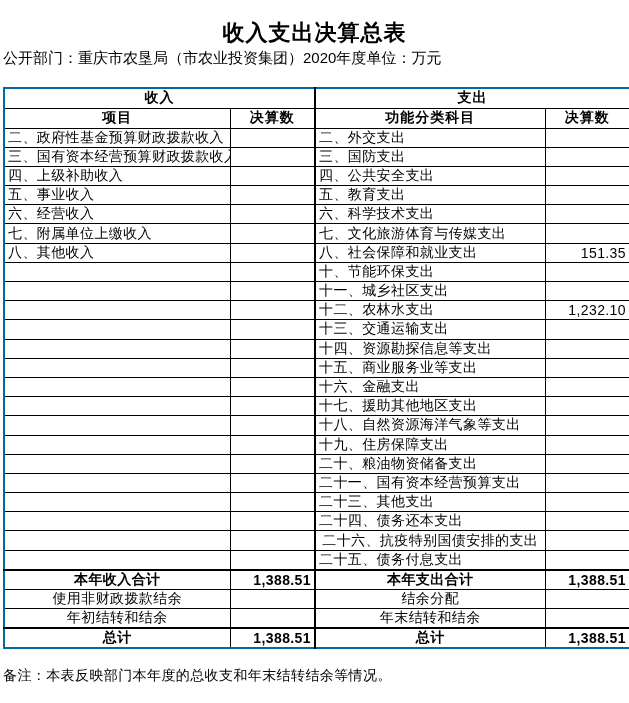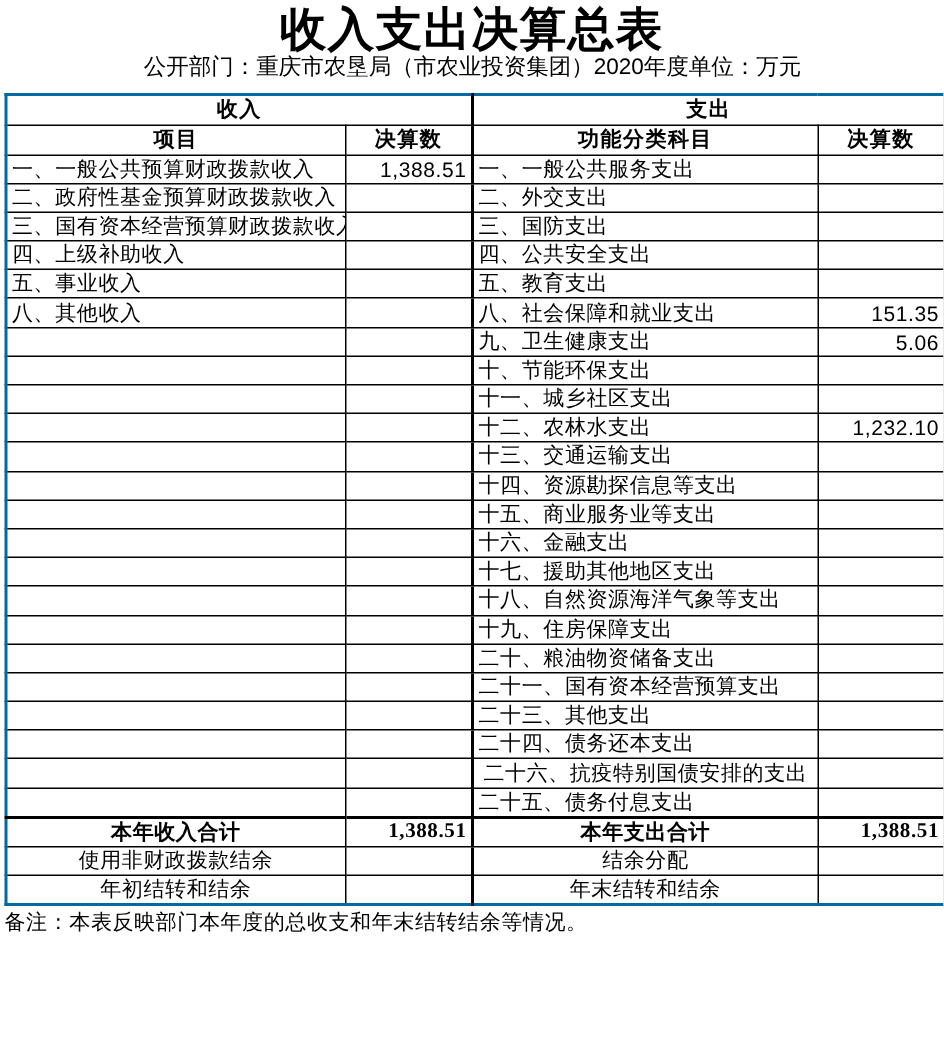--- a/index.html
+++ b/index.html
@@ -7,36 +7,36 @@
     position: relative;
     width: 629px;
     height: 703px;
     background: #ffffff;
     color: #000000;
     font-family: "Liberation Sans", "DejaVu Sans", sans-serif;
     overflow: hidden;
   }
   .title {
     text-align: center;
-    font-size: 31px;
+    font-size: 22px;
     font-weight: bold;
     letter-spacing: 1px;
-    padding-top: 3px;
+    padding-top: 16px;
     height: 33px;
     line-height: 33px;
     white-space: nowrap;
   }
   .meta-row {
     display: flex;
-    justify-content: center;
+    justify-content: flex-start;
     align-items: flex-end;
     font-size: 15px;
     height: 18px;
     line-height: 18px;
-    padding: 0 2px 8px 3px;
+    padding: 0 2px 20px 3px;
     white-space: nowrap;
   }
   table.acct {
     border-collapse: collapse;
     table-layout: fixed;
     width: 626px;
     margin-left: 3px;
     border: 2px solid #0369a1;
   }
   table.acct th, table.acct td {
@@ -53,25 +53,25 @@
     text-align: center;
     letter-spacing: 1px;
     border-bottom-width: 2px;
   }
   tbody tr.data { height: 19.2px; }
   td.lbl { text-align: left; letter-spacing: 0.4px; }
   td.num { text-align: right; letter-spacing: 0.4px; }
   td.center { text-align: center; }
   td.bold, th.bold { font-weight: bold; }
   .rhalf { border-left-width: 2px !important; text-align: center; }
-  tr.thick-top td { border-top-width: 2px; font-family: Liberation Serif, serif; }
+  tr.thick-top td { border-top-width: 2px; }
   .note {
     font-size: 14px;
     line-height: 16px;
-    padding: 2px 0 0 3px;
+    padding: 18px 0 0 3px;
     letter-spacing: 0.4px;
     white-space: nowrap;
   }
 </style>
 </head>
 <body>
 
 <div class="page">
 
   <div class="title">收入支出决算总表</div>
@@ -96,26 +96,20 @@
       </tr>
       <tr>
         <th>项目</th>
         <th>决算数</th>
         <th class="rhalf">功能分类科目</th>
         <th>决算数</th>
       </tr>
     </thead>
     <tbody id="rows-body">
         <tr class="data">
-          <td class="lbl">一、一般公共预算财政拨款收入</td>
-          <td class="num">1,388.51</td>
-          <td class="lbl rhalf">一、一般公共服务支出</td>
-          <td class="num"></td>
-        </tr>
-        <tr class="data">
           <td class="lbl">二、政府性基金预算财政拨款收入</td>
           <td class="num"></td>
           <td class="lbl rhalf">二、外交支出</td>
           <td class="num"></td>
         </tr>
         <tr class="data">
           <td class="lbl">三、国有资本经营预算财政拨款收入</td>
           <td class="num"></td>
           <td class="lbl rhalf">三、国防支出</td>
           <td class="num"></td>
@@ -123,37 +117,43 @@
         <tr class="data">
           <td class="lbl">四、上级补助收入</td>
           <td class="num"></td>
           <td class="lbl rhalf">四、公共安全支出</td>
           <td class="num"></td>
         </tr>
         <tr class="data">
           <td class="lbl">五、事业收入</td>
           <td class="num"></td>
           <td class="lbl rhalf">五、教育支出</td>
+          <td class="num"></td>
+        </tr>
+        <tr class="data">
+          <td class="lbl">六、经营收入</td>
+          <td class="num"></td>
+          <td class="lbl rhalf">六、科学技术支出</td>
+          <td class="num"></td>
+        </tr>
+        <tr class="data">
+          <td class="lbl">七、附属单位上缴收入</td>
+          <td class="num"></td>
+          <td class="lbl rhalf">七、文化旅游体育与传媒支出</td>
           <td class="num"></td>
         </tr>
         <tr class="data">
           <td class="lbl">八、其他收入</td>
           <td class="num"></td>
           <td class="lbl rhalf">八、社会保障和就业支出</td>
           <td class="num">151.35</td>
         </tr>
         <tr class="data">
           <td class="lbl"></td>
           <td class="num"></td>
-          <td class="lbl rhalf">九、卫生健康支出</td>
-          <td class="num">5.06</td>
-        </tr>
-        <tr class="data">
-          <td class="lbl"></td>
-          <td class="num"></td>
           <td class="lbl rhalf">十、节能环保支出</td>
           <td class="num"></td>
         </tr>
         <tr class="data">
           <td class="lbl"></td>
           <td class="num"></td>
           <td class="lbl rhalf">十一、城乡社区支出</td>
           <td class="num"></td>
         </tr>
         <tr class="data">
@@ -251,18 +251,24 @@
           <td class="num"></td>
           <td class="lbl rhalf center">结余分配</td>
           <td class="num"></td>
         </tr>
         <tr class="data">
           <td class="lbl center">年初结转和结余</td>
           <td class="num"></td>
           <td class="lbl rhalf center">年末结转和结余</td>
           <td class="num"></td>
         </tr>
+        <tr class="data thick-top">
+          <td class="lbl center bold">总计</td>
+          <td class="num bold">1,388.51</td>
+          <td class="lbl rhalf center bold">总计</td>
+          <td class="num bold">1,388.51</td>
+        </tr>
       </tbody>
   </table>
 
   <div class="note">备注：本表反映部门本年度的总收支和年末结转结余等情况。</div>
 
 </div>
 
 </body></html>

